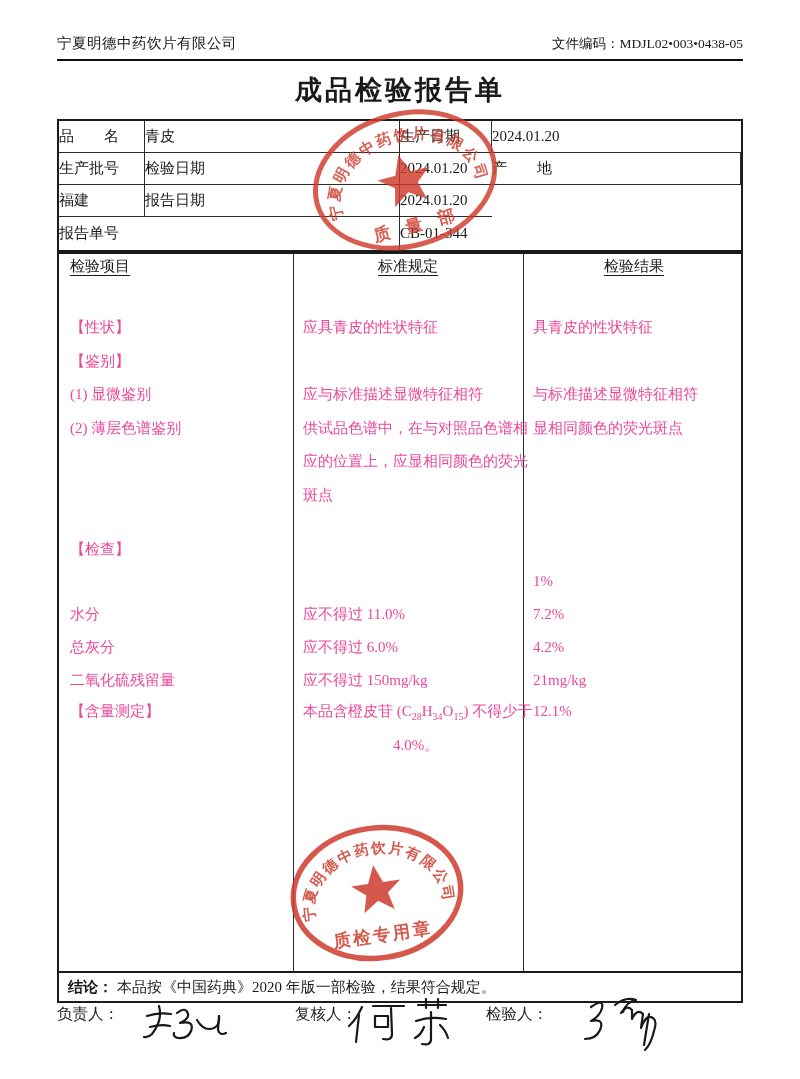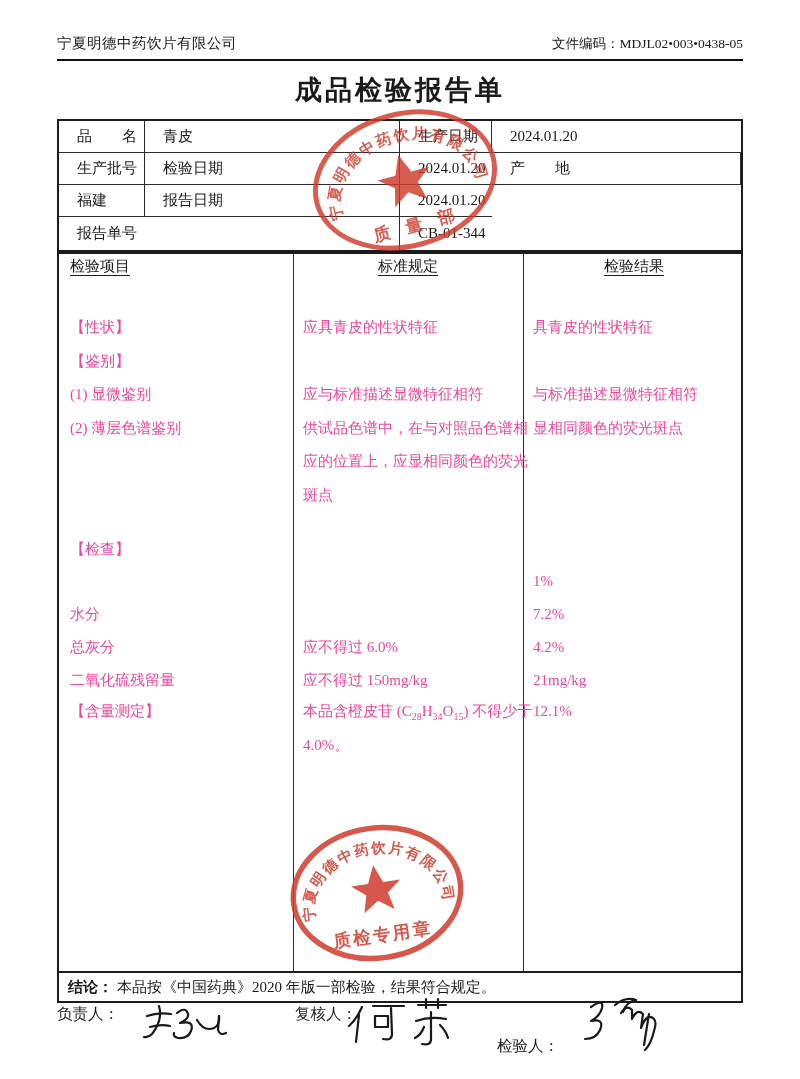--- a/index.html
+++ b/index.html
@@ -7,21 +7,21 @@
   .page { position:relative; width:800px; height:1079px; background:#ffffff; margin:0 auto; overflow:hidden; color:#1a1a1a; }
 
   
   .company { position:absolute; left:57px; top:34px; font-size:14.5px; letter-spacing:0.5px; }
   .doccode { position:absolute; right:57px; top:35px; font-size:13.5px; }
   .header-rule { position:absolute; left:57px; top:59px; width:686px; height:2px; background:#111; }
   .page-title { position:absolute; left:0; top:72px; width:100%; text-align:center; font-size:27px; font-weight:bold; letter-spacing:3px; }
 
   
   .info-table { position:absolute; left:57px; top:119px; width:686px; height:133px; border:2px solid #1c1c1c; display:grid; grid-template-columns:86px 255px 92px 1fr; grid-template-rows:32px 32px 32px 33px; background:transparent; }
-  .info-table .cell { border-right:1px solid #2c2c2c; border-bottom:1px solid #2c2c2c; display:flex; align-items:center; padding-left:18px; font-size:15px; white-space:pre;font-family:Liberation Serif, serif; }
+  .info-table .cell { border-right:1px solid #2c2c2c; border-bottom:1px solid #2c2c2c; display:flex; align-items:center; padding-left:0; font-size:15px; white-space:pre;font-family:Liberation Serif, serif; }
   .info-table .cell.lastcol { border-right:none; }
   .info-table .cell.lastrow { border-bottom:none; }
   .info-table .span2a { grid-column:1 / 3; }
   .info-table .span2b { grid-column:3 / 5; }
 
   
   .main-table { position:absolute; left:57px; top:252px; width:686px; height:721px; border:2px solid #1c1c1c; }
   .vline { position:absolute; top:0; bottom:0; width:1px; background:#2c2c2c; }
   .vline.v1 { left:234px; }
   .vline.v2 { left:464px; }
@@ -33,21 +33,21 @@
   .c3 { left:474px; width:205px; }
   .sub { font-size:10px; position:relative; top:4px; }
   .nowrap { white-space:nowrap; }
 
   
   .conclusion { position:absolute; left:57px; top:971px; width:686px; height:32px; border:2px solid #1c1c1c; display:flex; align-items:center; padding-left:9px; font-size:15px; background:#fff; }
   .conclusion b { font-weight:bold; margin-right:4px; }
 
   
   .signer-label { position:absolute; top:1004px; font-size:15.5px; }
-  .sl1 { left:57px; } .sl2 { left:295px; } .sl3 { left:497px;margin-top:32px; }
+  .sl1 { left:57px; } .sl2 { left:295px; } .sl3 { left:486px; }
   .sig-svg { position:absolute; left:0; top:993px; width:800px; height:86px; z-index:4; pointer-events:none; }
   .sig-svg path { fill:none; stroke:#191919; stroke-width:2.2; stroke-linecap:round; stroke-linejoin:round; }
 
   
   .stamp { position:absolute; z-index:5; pointer-events:none; }
   .stamp-top { left:303px; top:98px; }
   .stamp-bottom { left:280px; top:816px; }
 </style>
 </head>
 <body>
@@ -98,32 +98,33 @@
 
     <div class="mcell c1" style="top:158px;">(2) 薄层色谱鉴别</div>
     <div class="mcell c2" style="top:158px;">供试品色谱中，在与对照品色谱相应的位置上，应显相同颜色的荧光斑点</div>
     <div class="mcell c3" style="top:158px;">显相同颜色的荧光斑点</div>
 
     <div class="mcell c1" style="top:279px;">【检查】</div>
 
     <div class="mcell c3" style="top:311px;">1%</div>
 
     <div class="mcell c1" style="top:344px;">水分</div>
+    <div class="mcell c2" style="top:344px;">应不得过 11.0%</div>
     <div class="mcell c3" style="top:344px;">7.2%</div>
 
     <div class="mcell c1" style="top:377px;">总灰分</div>
     <div class="mcell c2" style="top:377px;">应不得过 6.0%</div>
     <div class="mcell c3" style="top:377px;">4.2%</div>
 
     <div class="mcell c1" style="top:410px;">二氧化硫残留量</div>
     <div class="mcell c2" style="top:410px;">应不得过 150mg/kg</div>
     <div class="mcell c3" style="top:410px;">21mg/kg</div>
 
     <div class="mcell c1" style="top:441px;">【含量测定】</div>
-    <div class="mcell c2" style="top:441px;">
+    <div class="mcell c2" style="top:441px;text-align:center;">
       <div class="nowrap"><span>本品含橙皮苷 (C</span><span class="sub">28</span><span>H</span><span class="sub">34</span><span>O</span><span class="sub">15</span><span>) 不得少于</span></div>
       <div>4.0%。</div>
     </div>
     <div class="mcell c3" style="top:441px;">12.1%</div>
   </div>
 
   <div class="conclusion">
     <b>结论：</b>
     <span>本品按《中国药典》2020 年版一部检验，结果符合规定。</span>
   </div>

